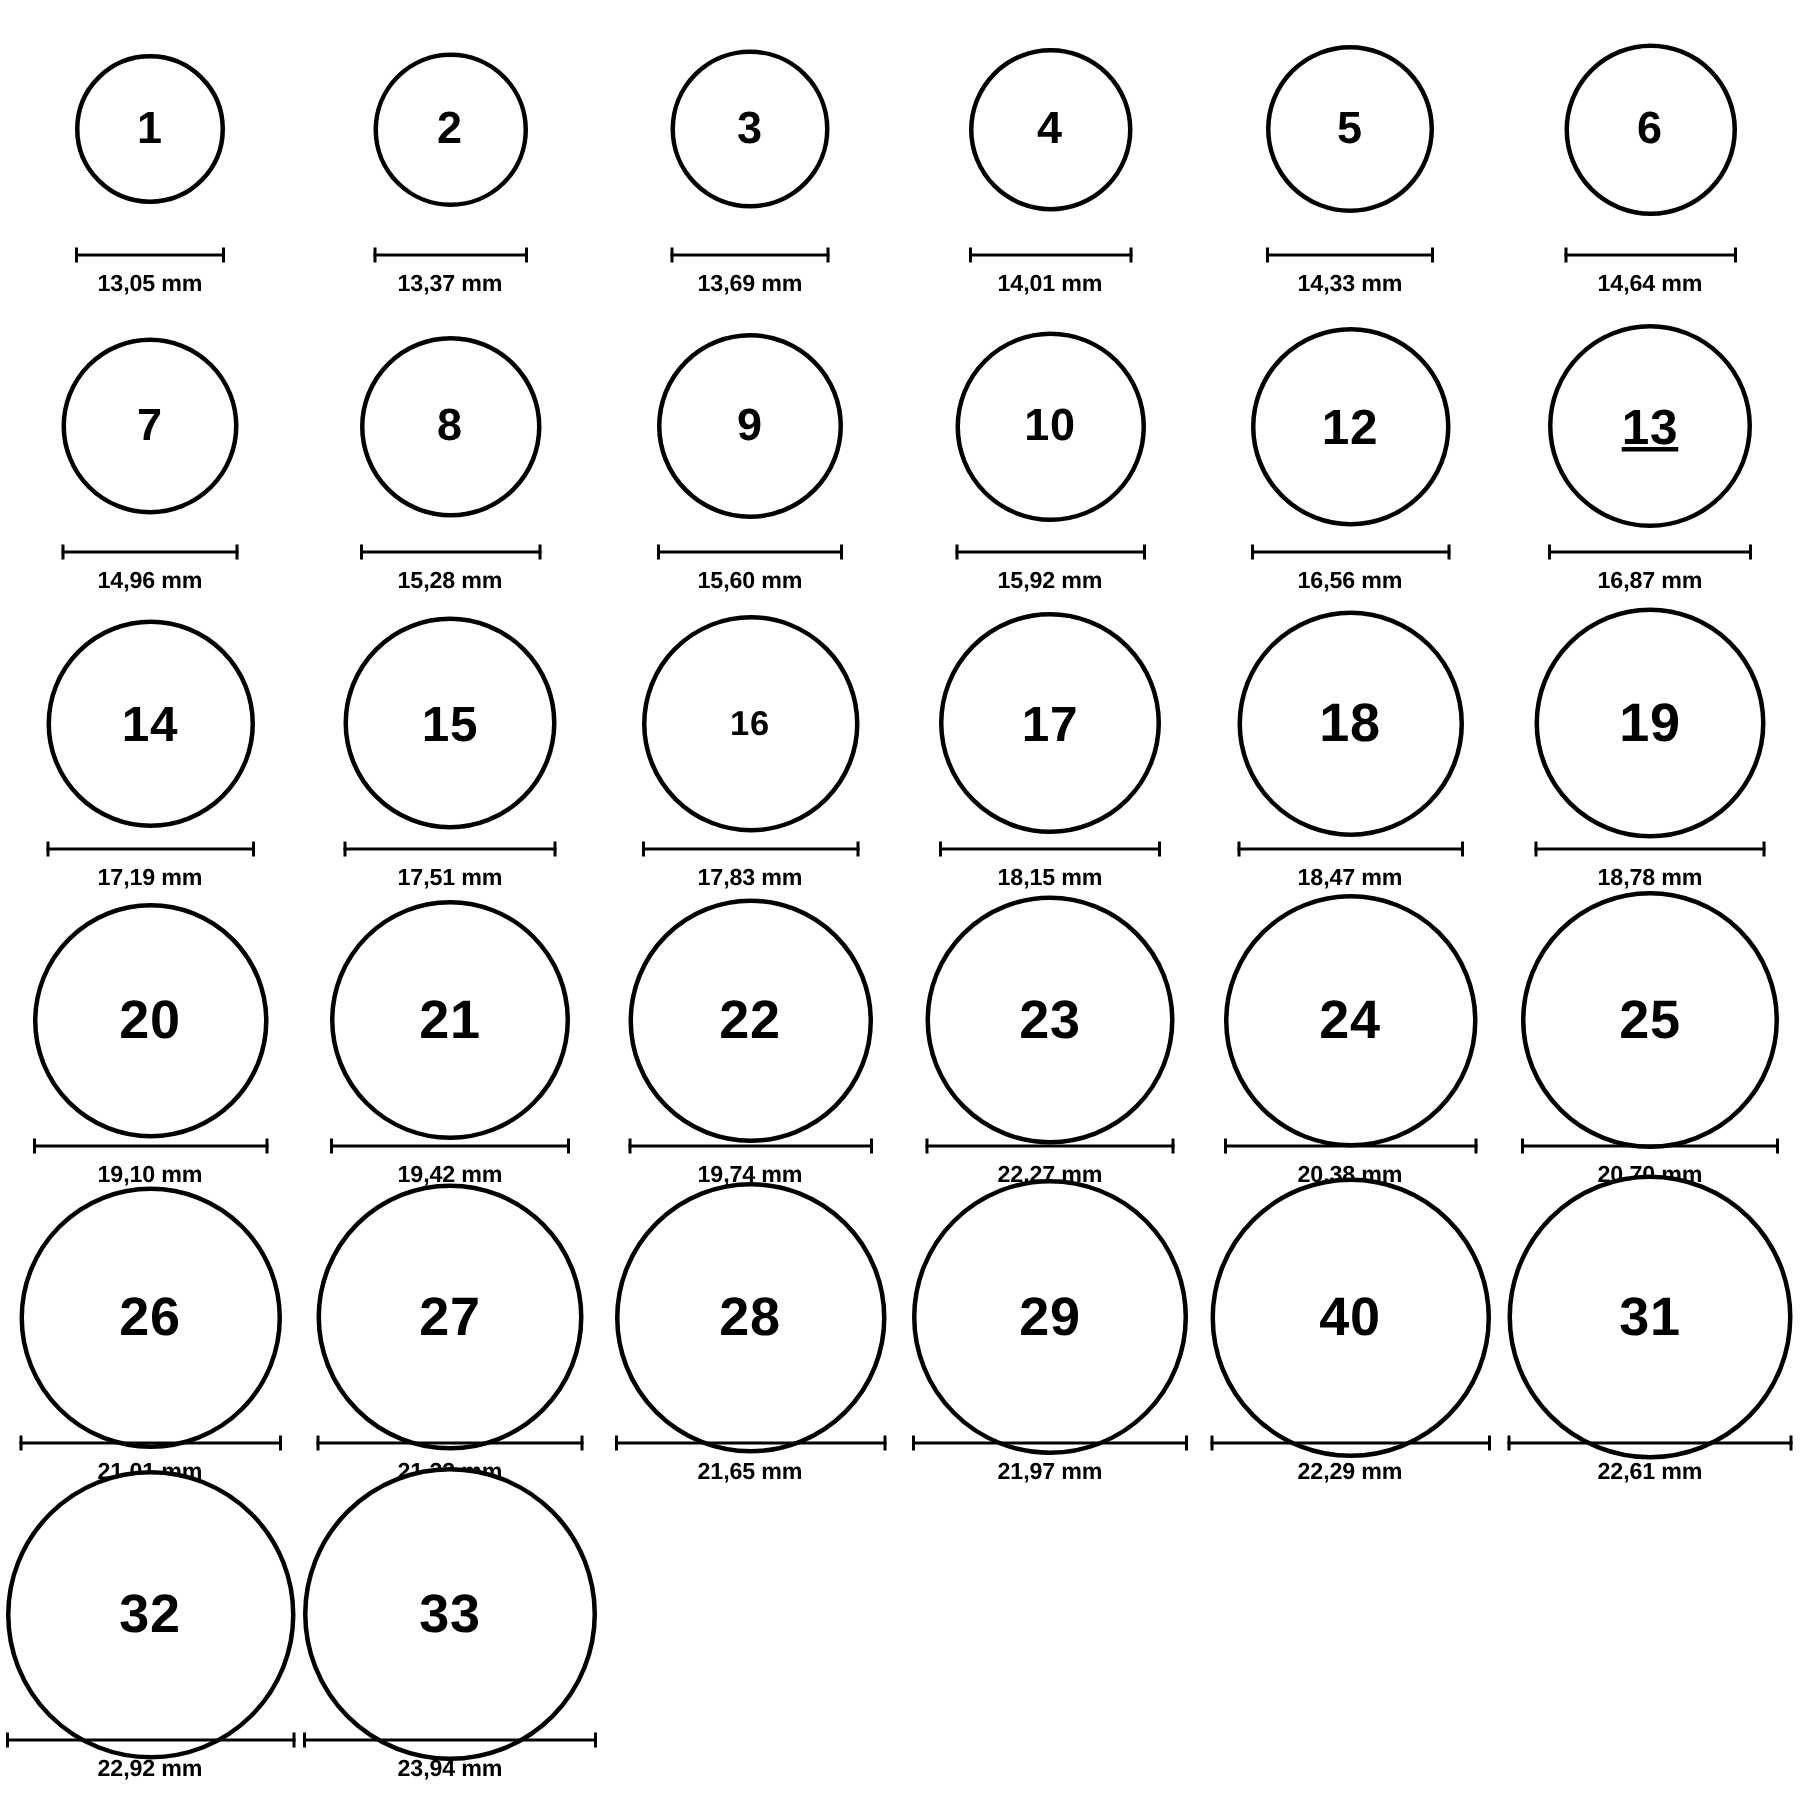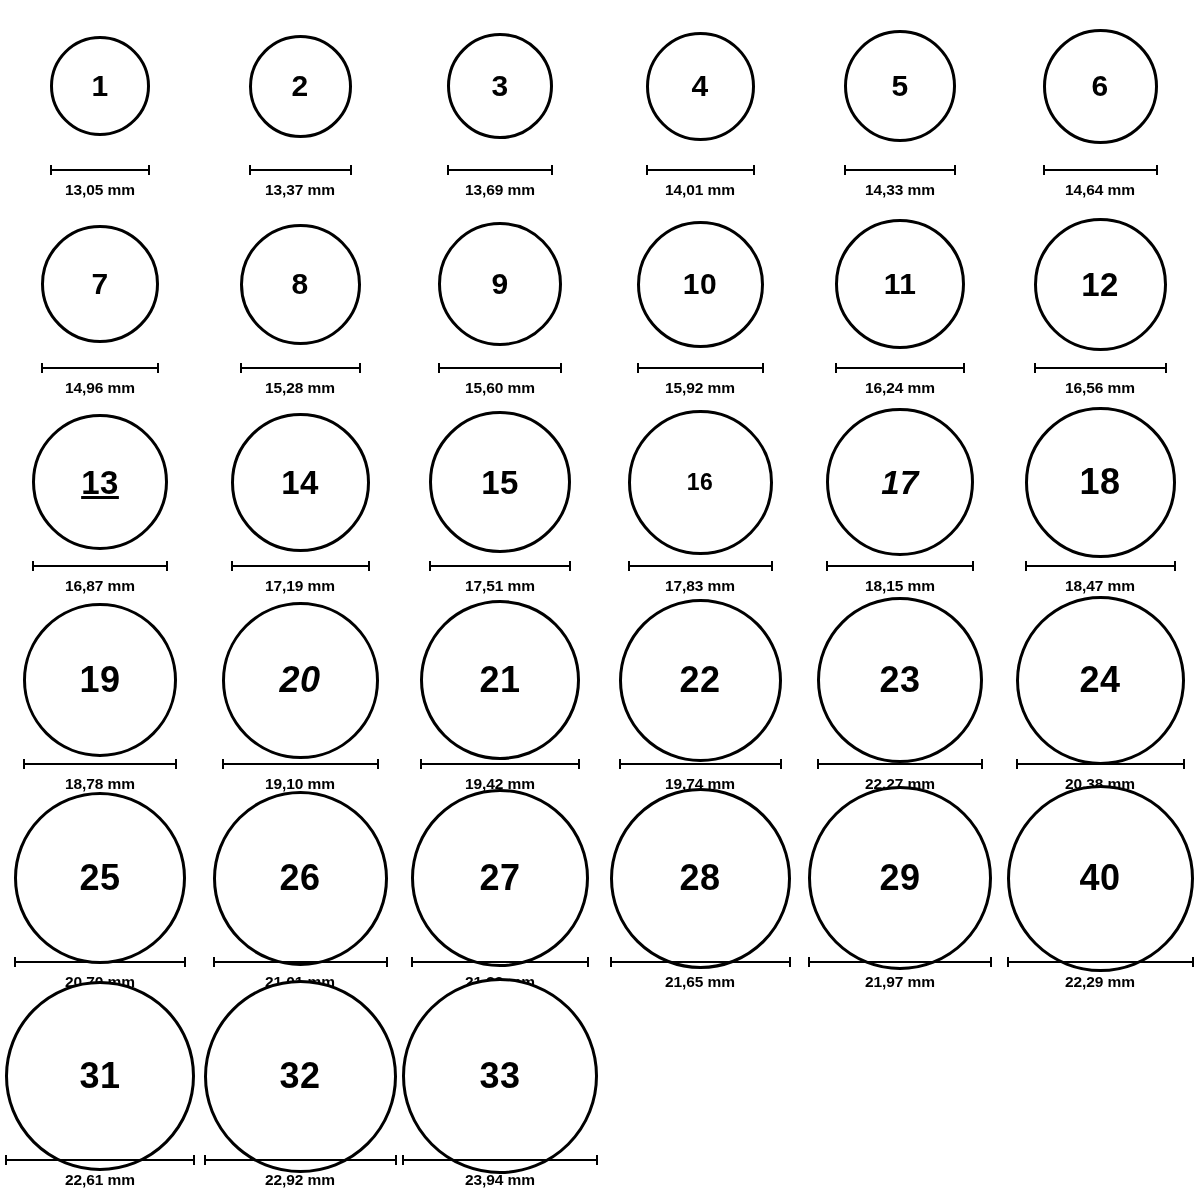--- a/index.html
+++ b/index.html
@@ -238,34 +238,20 @@
         <div class="measure">
           <div class="bar" style="width: 127px;">
             <span class="tick-l"></span>
             <span class="tick-r"></span>
           </div>
         </div>
         <div class="mm">15,92 mm</div>
       </div>
       <div class="cell">
         <div class="ring-wrap">
-          <div class="ring" style="width: 130px; height: 130px;">
-            <span class="ring-label" style="font-size: 30px;">11</span>
-          </div>
-        </div>
-        <div class="measure">
-          <div class="bar" style="width: 130px;">
-            <span class="tick-l"></span>
-            <span class="tick-r"></span>
-          </div>
-        </div>
-        <div class="mm">16,24 mm</div>
-      </div>
-      <div class="cell">
-        <div class="ring-wrap">
           <div class="ring" style="width: 133px; height: 133px;">
             <span class="ring-label" style="font-size: 33px;">12</span>
           </div>
         </div>
         <div class="measure">
           <div class="bar" style="width: 133px;">
             <span class="tick-l"></span>
             <span class="tick-r"></span>
           </div>
         </div>
@@ -322,21 +308,21 @@
         <div class="measure">
           <div class="bar" style="width: 145px;">
             <span class="tick-l"></span>
             <span class="tick-r"></span>
           </div>
         </div>
         <div class="mm">17,83 mm</div>
       </div>
       <div class="cell">
         <div class="ring-wrap">
-          <div class="ring" style="width: 148px; height: 148px; font-style: italic;">
+          <div class="ring" style="width: 148px; height: 148px;">
             <span class="ring-label" style="font-size: 33px;">17</span>
           </div>
         </div>
         <div class="measure">
           <div class="bar" style="width: 148px;">
             <span class="tick-l"></span>
             <span class="tick-r"></span>
           </div>
         </div>
         <div class="mm">18,15 mm</div>
@@ -364,21 +350,21 @@
         <div class="measure">
           <div class="bar" style="width: 154px;">
             <span class="tick-l"></span>
             <span class="tick-r"></span>
           </div>
         </div>
         <div class="mm">18,78 mm</div>
       </div>
       <div class="cell">
         <div class="ring-wrap">
-          <div class="ring" style="width: 157px; height: 157px; font-style: italic;">
+          <div class="ring" style="width: 157px; height: 157px;">
             <span class="ring-label" style="font-size: 36px;">20</span>
           </div>
         </div>
         <div class="measure">
           <div class="bar" style="width: 157px;">
             <span class="tick-l"></span>
             <span class="tick-r"></span>
           </div>
         </div>
         <div class="mm">19,10 mm</div>

